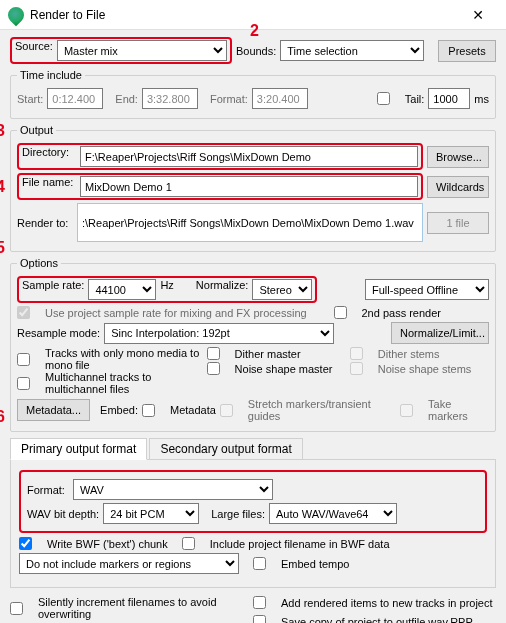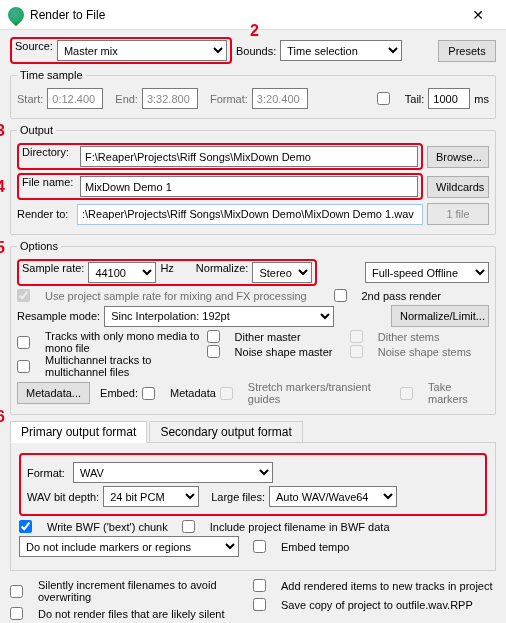--- a/index.html
+++ b/index.html
@@ -97,21 +97,21 @@
   position: absolute;
   color: #e2001a;
   font-weight: bold;
   font-size: 16px;
   font-family: Arial, sans-serif;
 }
 .readonly-box {
   border: 1px solid #a2c8e8;
   background: #fff;
   padding: 2px 4px;
-  height: 21px;
+  height: 39px;
   display: flex;
   align-items: center;
   overflow: hidden;
   white-space: nowrap;
 }
 .chk-row { display: inline-flex; align-items: center; gap: 12px; }
 </style>
 </head>
 <body>
 
@@ -124,26 +124,26 @@
 <div class="content" style="position:relative;">
 
   <div class="annot" style="top:-8px; left:250px;">2</div>
 
   <div class="row">
     <span class="hl-red">
       <span class="lbl">Source:</span>
       <select style="width:170px"><option>Master mix</option></select>
     </span>
     <span class="lbl">Bounds:</span>
-    <select style="width:122px"><option>Time selection</option></select>
+    <select style="width:144px"><option>Time selection</option></select>
     <button style="margin-left:auto;width:58px">Presets</button>
   </div>
 
   <fieldset>
-    <legend>Time sample</legend>
+    <legend>Time include</legend>
     <div class="row">
       <span class="lbl gray">Start:</span>
       <input type="text" style="width: 56px; color: rgb(136, 136, 136);" readonly="" value="0:12.400">
       <span class="lbl gray" style="margin-left:8px">End:</span>
       <input type="text" style="width: 56px; color: rgb(136, 136, 136);" readonly="" value="3:32.800">
       <span class="lbl gray" style="margin-left:8px">Format:</span>
       <input type="text" style="width: 56px; color: rgb(136, 136, 136);" readonly="" value="3:20.400">
       <span class="chk-row" style="margin-left:auto">
         <input type="checkbox" style="">
         <span class="lbl">Tail:</span>

